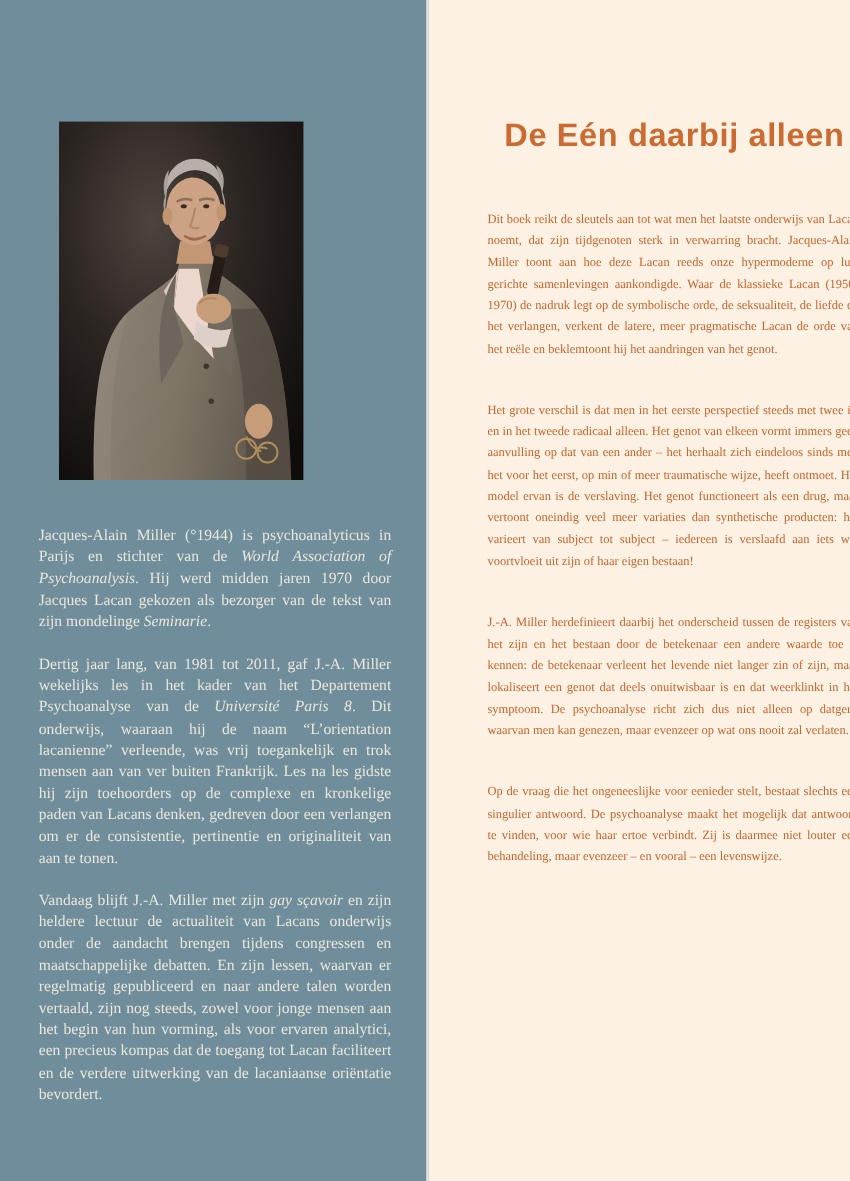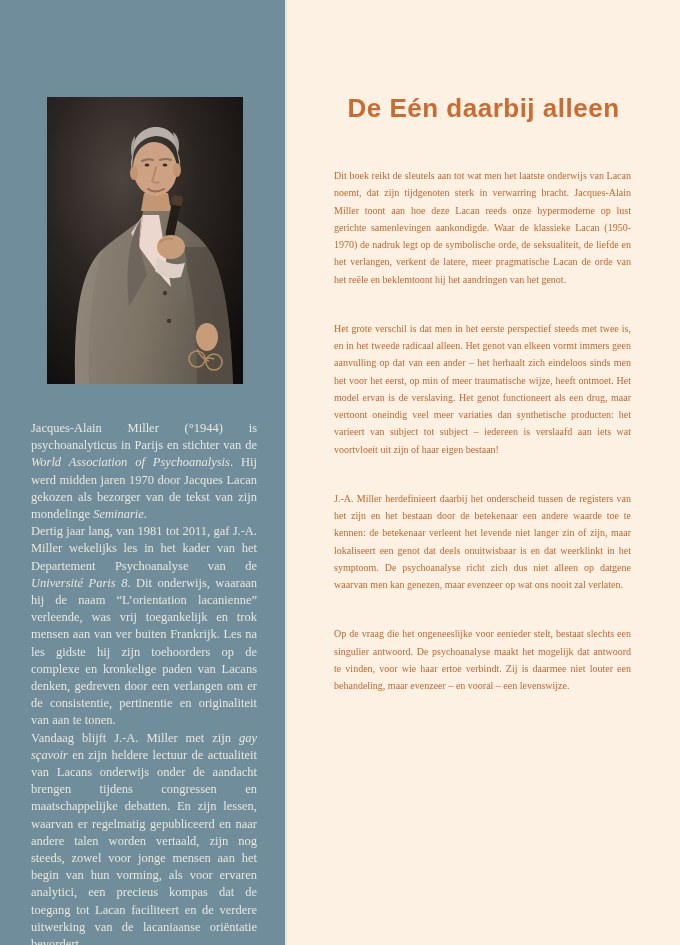--- a/index.html
+++ b/index.html
@@ -13,39 +13,39 @@
   html,body{background:#888;}
   .page{
     width:680px;height:945px;
     display:flex;
     margin:0 auto;
     font-family:"Liberation Serif", serif;
     overflow:hidden;
   }
   
   .left-panel{
-    width:287px;height:100%;
+    width:343px;height:100%;
     background:var(--panel-blue,#6F8D9A);
     border-right:2px solid #E0E6E4;
     flex:none;
   }
   .photo-frame{
     width:196px;height:287px;
     margin:97px 0 0 47px;
     overflow:hidden;
   }
   .photo-frame svg{display:block;width:100%;height:100%;}
   .bio{
     margin:36px 28px 0 31px;
     color:var(--bio-text,#EAE7DB);
     font-size:12.5px;
     line-height:17.2px;
     text-align:justify;
   }
-  .bio p + p{margin-top:0;}
+  .bio p + p{margin-top:17px;}
   .bio em{font-style:italic;}
   
   .right-panel{
     width:393px;height:100%;
     background:var(--cream,#FCF1E3);
     flex:none;
   }
   .title{
     margin-top:95px;
     text-align:center;

